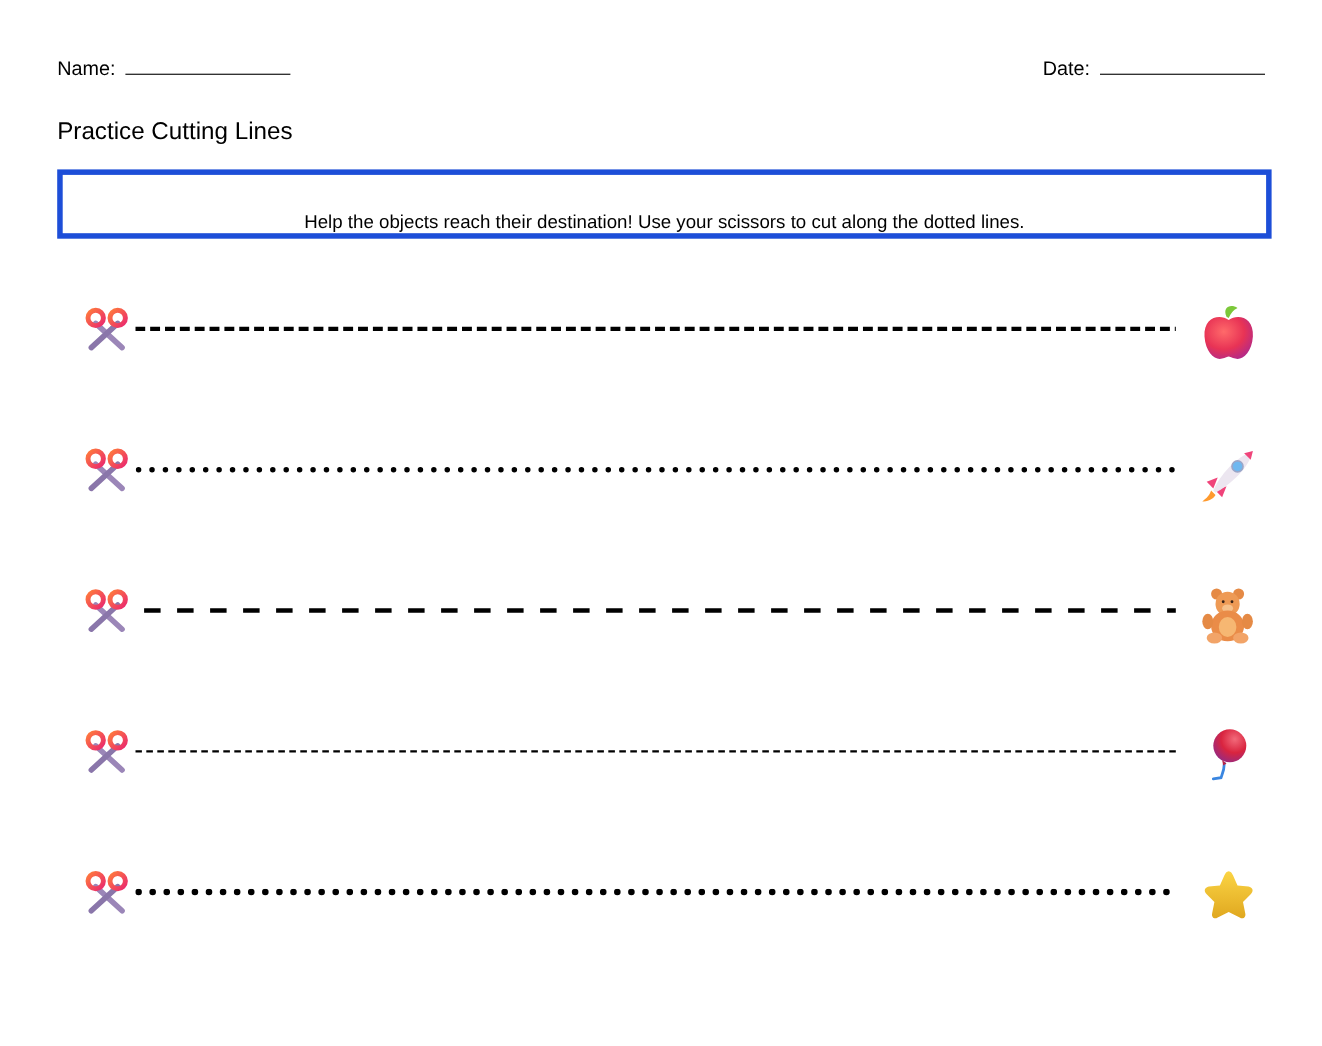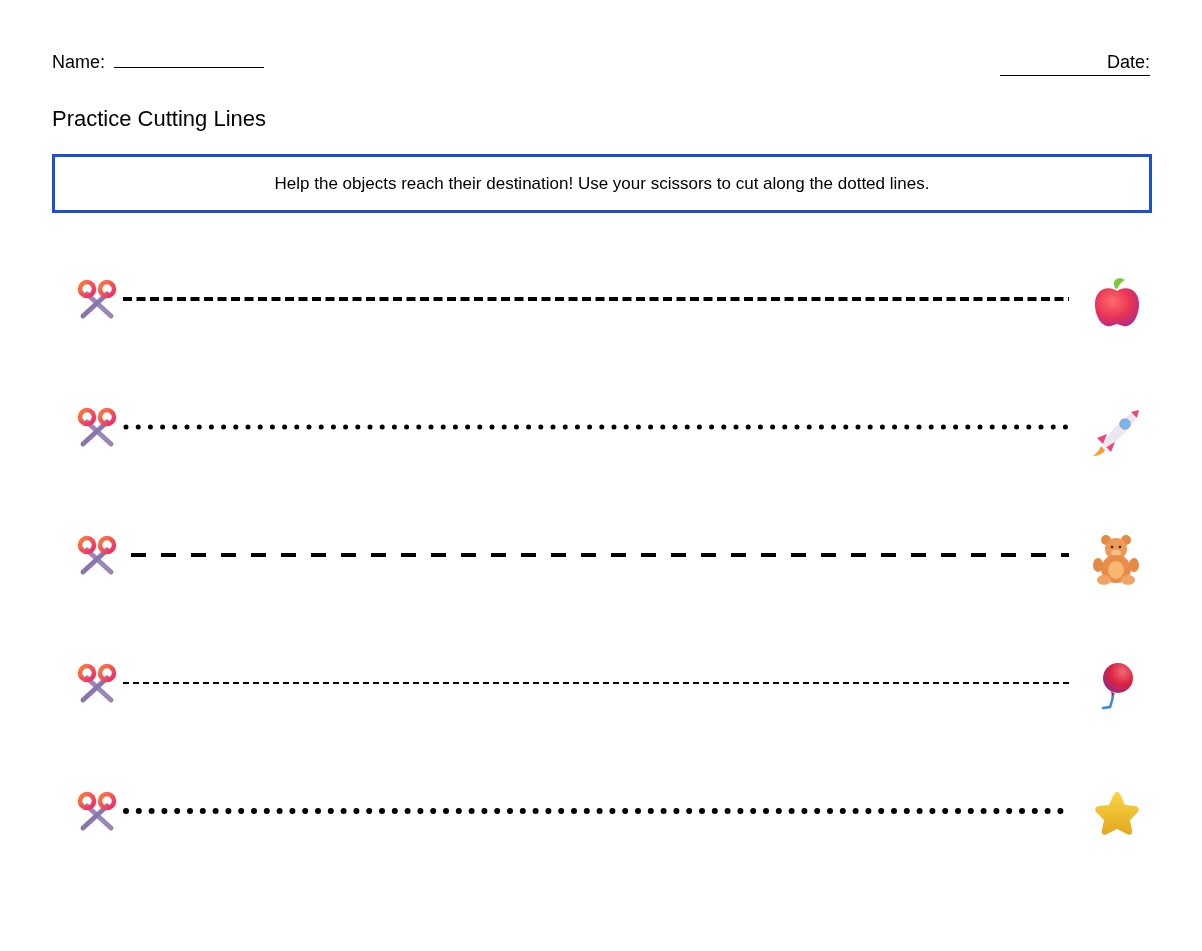--- a/index.html
+++ b/index.html
@@ -3,27 +3,27 @@
   <meta charset="utf-8">
   <style>
     html, body { margin: 0; padding: 0; background: #ffffff; }
     body {
       width: 1202px; height: 951px; position: relative; overflow: hidden;
       font-family: "Liberation Sans", sans-serif; color: #000;
     }
     .header-row { position: absolute; top: 50px; left: 52px; right: 52px; height: 24px; }
     .field { position: absolute; top: 0; display: flex; align-items: flex-end; font-size: 18px; text-align: right; }
     .field.name { left: 0; }
-    .field.date { right: 0; flex-direction: column; }
+    .field.date { right: 0; }
     .field .label { line-height: 24px; }
     .field .blank { width: 150px; border-bottom: 1px solid #000; margin-left: 9px; margin-bottom: 6px; height: 1px; }
     .title { position: absolute; top: 106px; left: 52px; font-size: 22px; font-weight: normal; margin: 0; }
     .instructions {
       position: absolute; top: 154px; left: 52px; width: 1094px; height: 53px;
-      border: 3px solid #1d4ed8; display: flex; align-items: center; justify-content: center;
+      border: 5px solid #1d4ed8; display: flex; align-items: flex-end; justify-content: center;
       font-size: 17px;
     }
     .cut-row { position: absolute; left: 75px; width: 1070px; height: 56px; }
     .scissors { position: absolute; left: 0; top: 2px; width: 44px; height: 44px; }
     .line { position: absolute; left: 48px; width: 946px; top: 20px; height: 6px; }
     .object { position: absolute; left: 1014px; top: 0; width: 56px; height: 56px; }
   </style>
 </head>
 <body>
 

